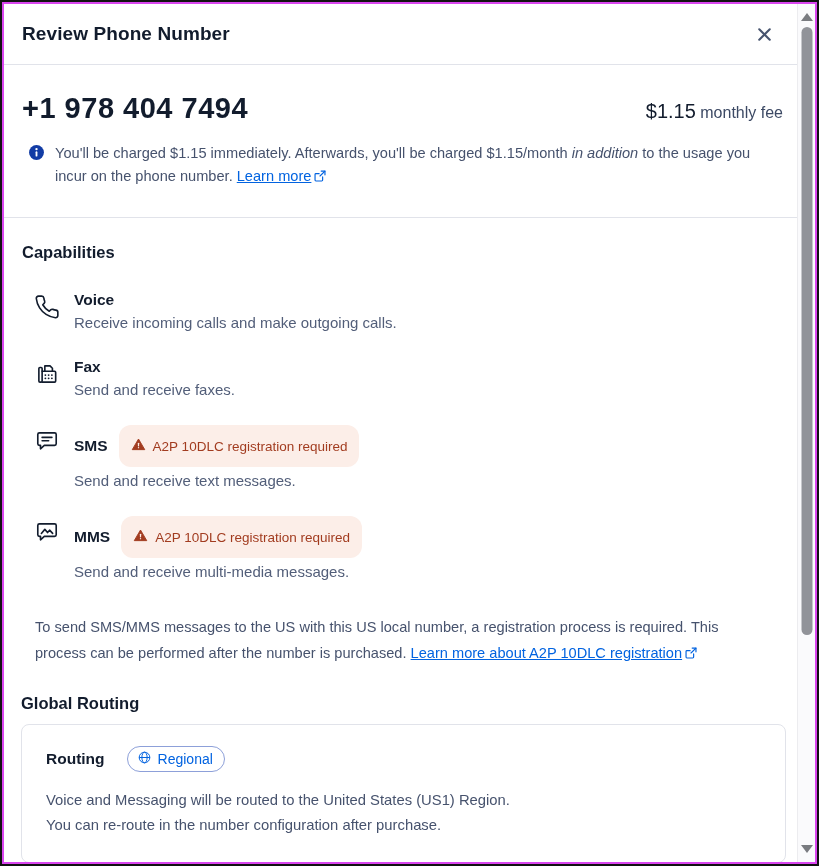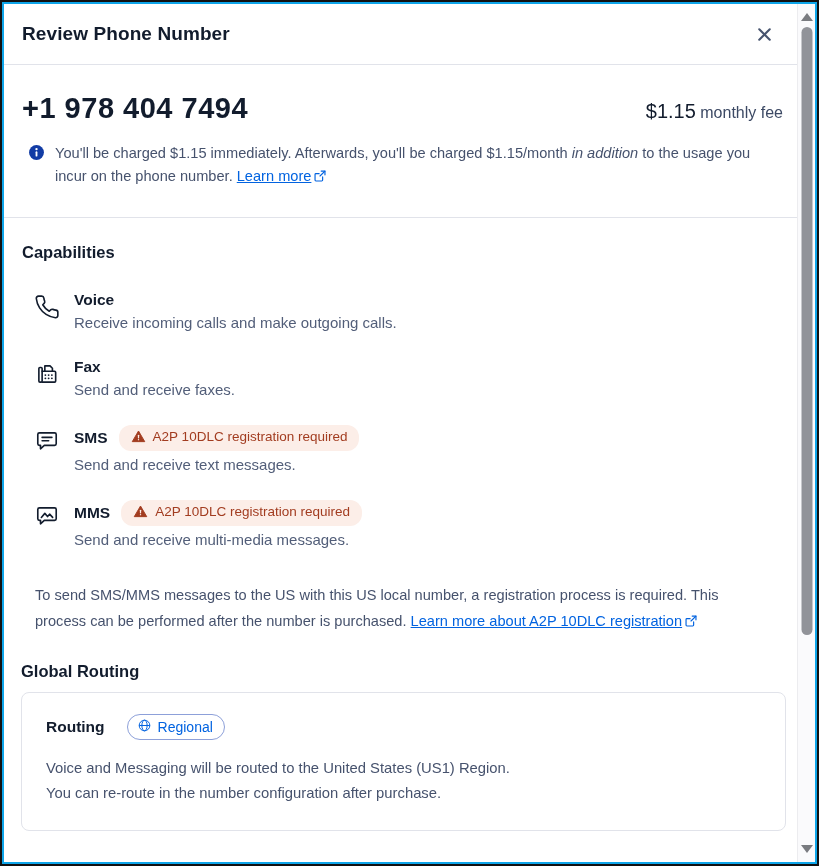--- a/index.html
+++ b/index.html
@@ -3,21 +3,21 @@
 <meta charset="utf-8">
 <style>
   * { margin: 0; padding: 0; box-sizing: border-box; }
   html, body { background: #ffffff; }
   body { font-family: "Liberation Sans", "DejaVu Sans", sans-serif; color: #121C2D; }
 
   .frame {
     position: relative;
     width: 819px; height: 866px;
     border: 2px solid #111111;
-    background: #0ea5e9;
+    background: #d946ef;
     overflow: hidden;
   }
 
   
   .scrollbar {
     position: absolute; top: 2px; right: 2px; bottom: 2px; width: 18px;
     background: #FAFAFC;
     border-left: 1px solid #ECECEF;
   }
   .scroll-arrow { position: absolute; left: 50%; transform: translateX(-50%); width: 0; height: 0; cursor: pointer; }
@@ -59,24 +59,24 @@
   .capabilities-heading { font-size: 16.5px; font-weight: 700; color: #121C2D; padding: 0 18px; margin-top: 25px; }
 
   .cap-list { margin-top: 29px; }
   .cap-row { display: flex; padding-left: 30px; margin-bottom: 27px; }
   .cap-icon { flex: 0 0 28px; margin-right: 12px; padding-top: 3px; }
   .cap-name-row { display: flex; align-items: center; gap: 11px; }
   .cap-name { font-size: 15.5px; font-weight: 700; color: #121C2D; }
   .cap-desc { font-size: 15px; color: #525E79; margin-top: 5px; }
 
   .warn-badge {
-    display: inline-flex; align-items: flex-start; gap: 7px;
+    display: inline-flex; align-items: center; gap: 7px;
     background: #FCEEE8; color: #A23C20;
     font-size: 13.5px; font-weight: 500;
-    padding: 4px 12px; border-radius: 12px; white-space: nowrap;
+    padding: 12px 12px; border-radius: 12px; white-space: nowrap;
   }
 
   .a2p-section { padding: 0 40px 0 31px; margin-top: 34px; }
   .a2p-heading { font-size: 17px; font-weight: 700; color: #121C2D; }
   .a2p-body { font-size: 14.6px; line-height: 26px; color: #46526D; margin-top: 5px; max-width: 740px; }
 
   .routing-heading { font-size: 16.5px; font-weight: 700; color: #121C2D; padding-left: 17px; margin-top: 26px; }
 
   .routing-card {
     margin: 11px 11px 0 17px;

